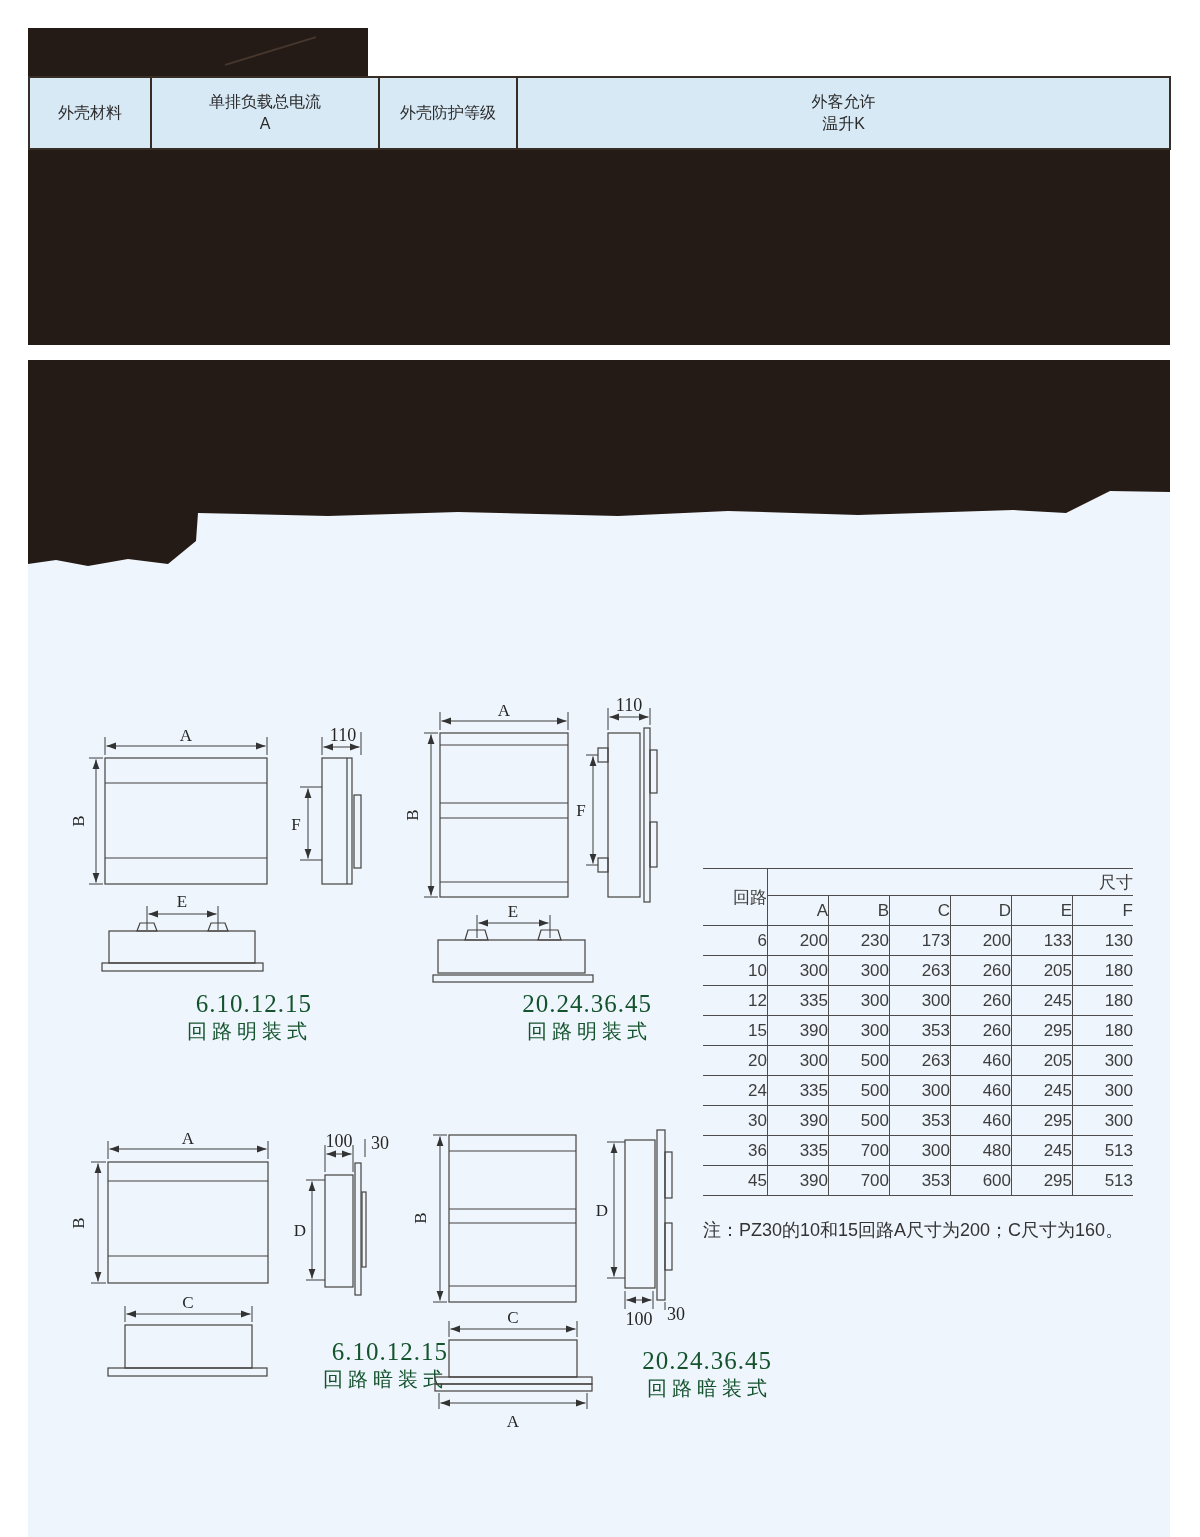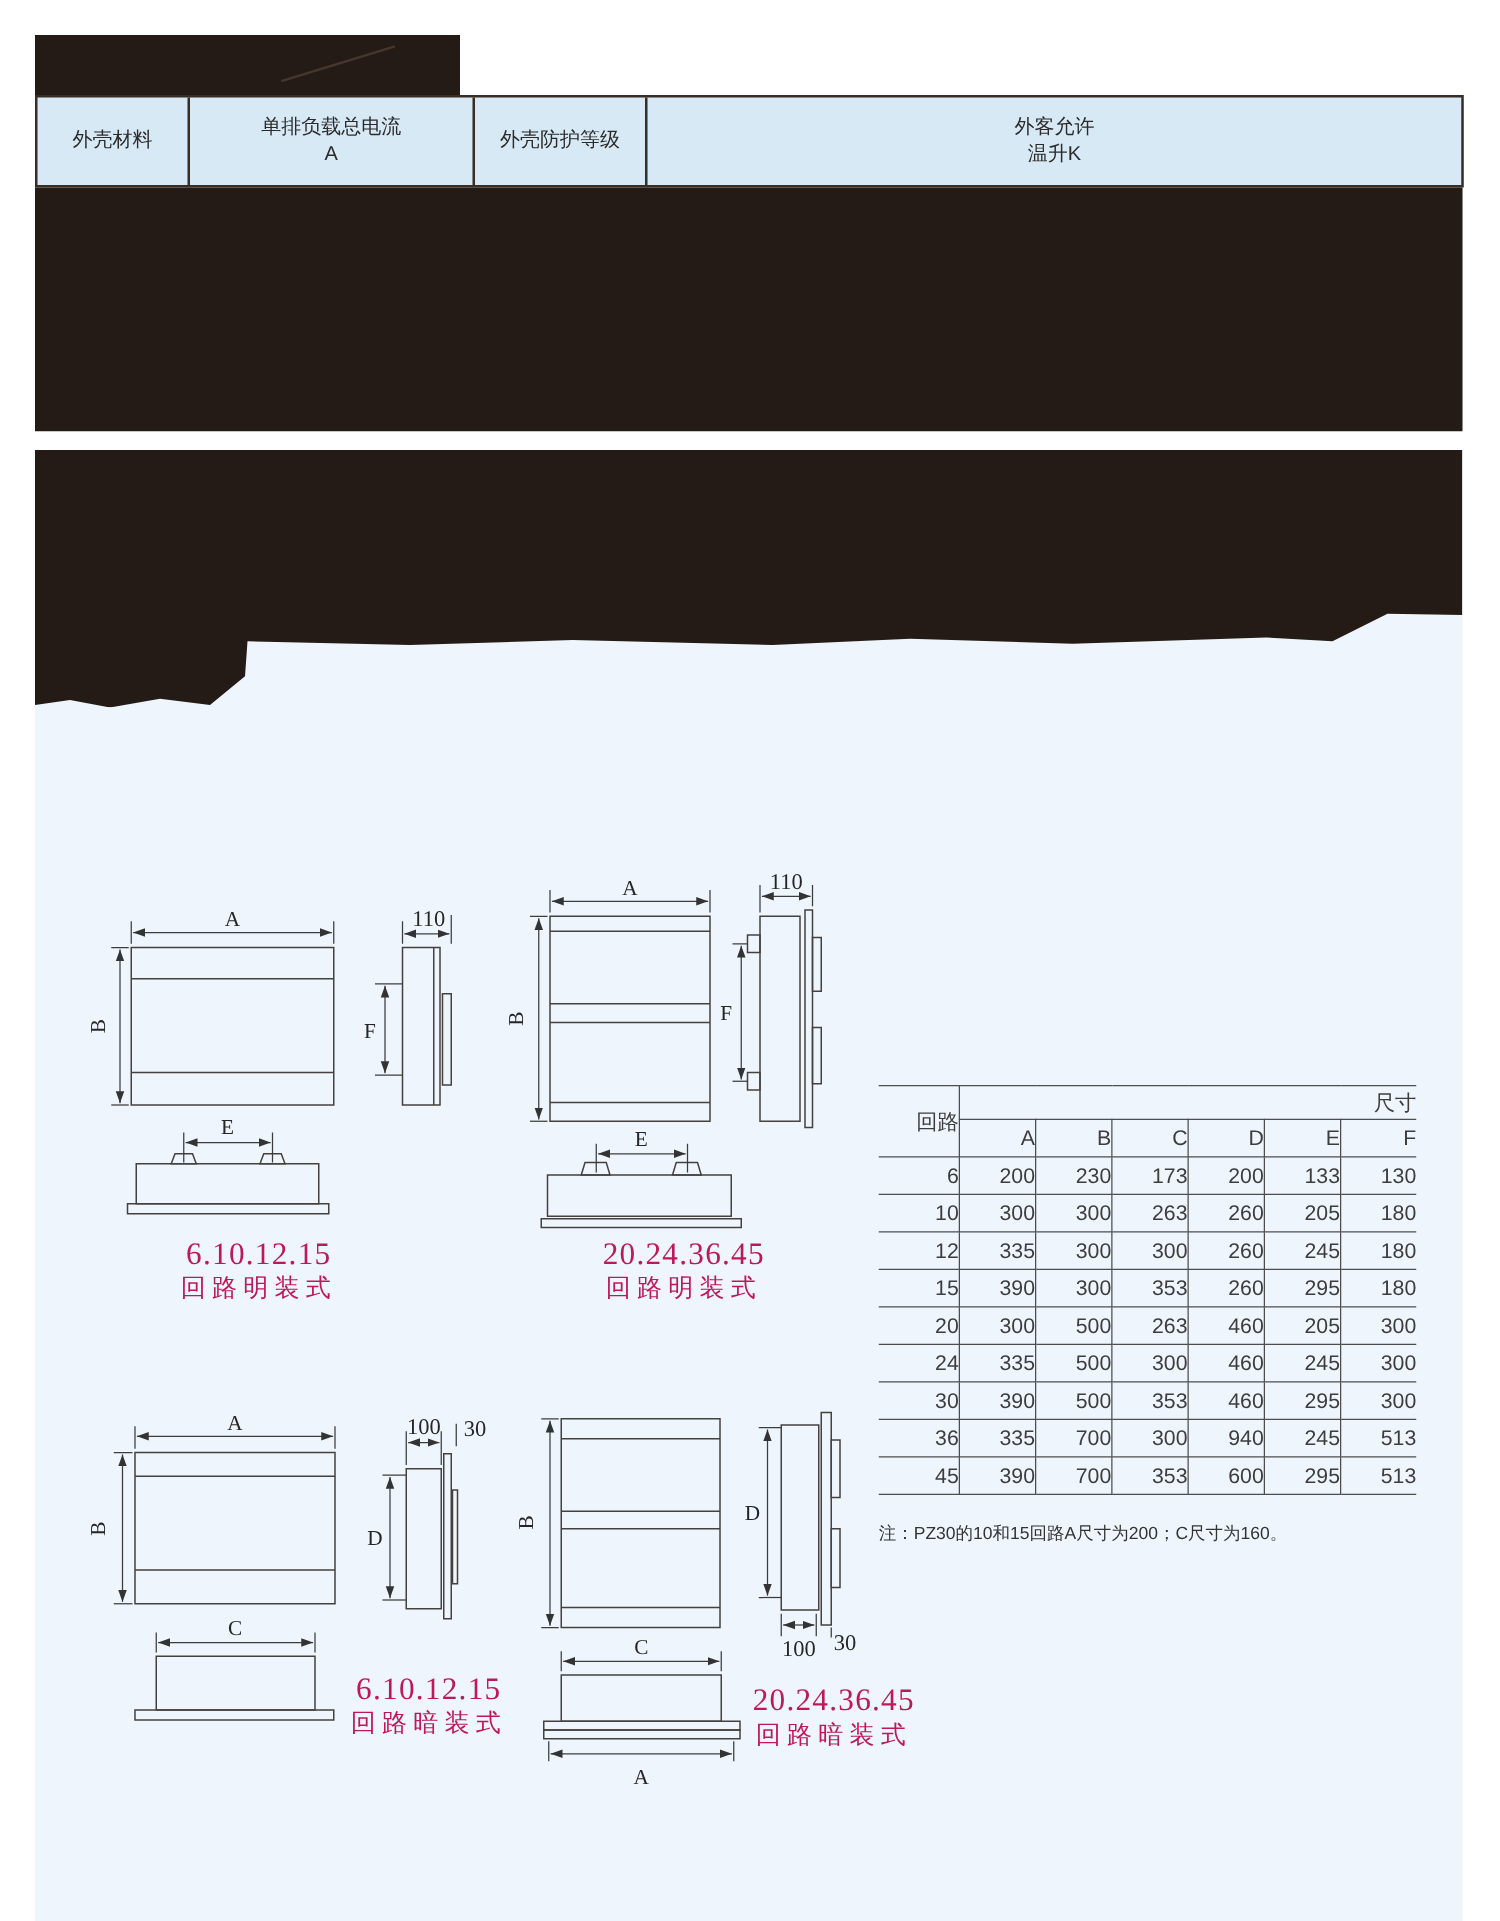--- a/index.html
+++ b/index.html
@@ -28,30 +28,30 @@
 
   
   .panel{position:absolute;left:28px;top:360px;width:1142px;height:1177px;background:#eef5fc;}
 
   
   .dim-table{position:absolute;left:703px;top:868px;border-collapse:collapse;
              border-left:hidden;border-right:hidden;color:#3d3d3d;text-align:right;}
   .dim-table td{border:1.5px solid #4d4d4d;padding:0;width:60px;height:29px;font-size:17px;}
   .dim-table td.corner{width:64px;}
   .dim-table td.group{height:26px;}
-  .note{position:absolute;left:703px;top:1218px;font-size:14px;color:#333;}
+  .note{position:absolute;left:703px;top:1218px;font-size:18px;color:#333;}
 
   
   .dg{position:absolute;}
   .ln rect,.ln line,.ln polygon{fill:none;stroke:#45413e;stroke-width:1.2;}
   .dim line{stroke:#3c3c3c;stroke-width:1;fill:none;}
   .dtxt{font-family:"Liberation Serif",serif;font-size:17px;fill:#262626;}
   .dnum{font-size:18px;}
 
-  .cap{position:absolute;width:210px;text-align:center;font-family:"Liberation Serif",serif;color:#be185d;}
+  .cap{position:absolute;width:210px;text-align:right;font-family:"Liberation Serif",serif;color:#14532d;}
   .cap .l1{font-size:25px;letter-spacing:1px;line-height:27px;}
   .cap .l2{font-size:20px;letter-spacing:5px;line-height:29px;}
 </style>
 </head>
 <body>
 
 <div class="page">
 
   <div class="logo-block">
     <div class="logo-streak"></div>
@@ -340,21 +340,21 @@
           <td>353</td>
           <td>460</td>
           <td>295</td>
           <td>300</td>
         </tr>
         <tr>
           <td class="corner">36</td>
           <td>335</td>
           <td>700</td>
           <td>300</td>
-          <td>940</td>
+          <td>480</td>
           <td>245</td>
           <td>513</td>
         </tr>
         <tr>
           <td class="corner">45</td>
           <td>390</td>
           <td>700</td>
           <td>353</td>
           <td>600</td>
           <td>295</td>

